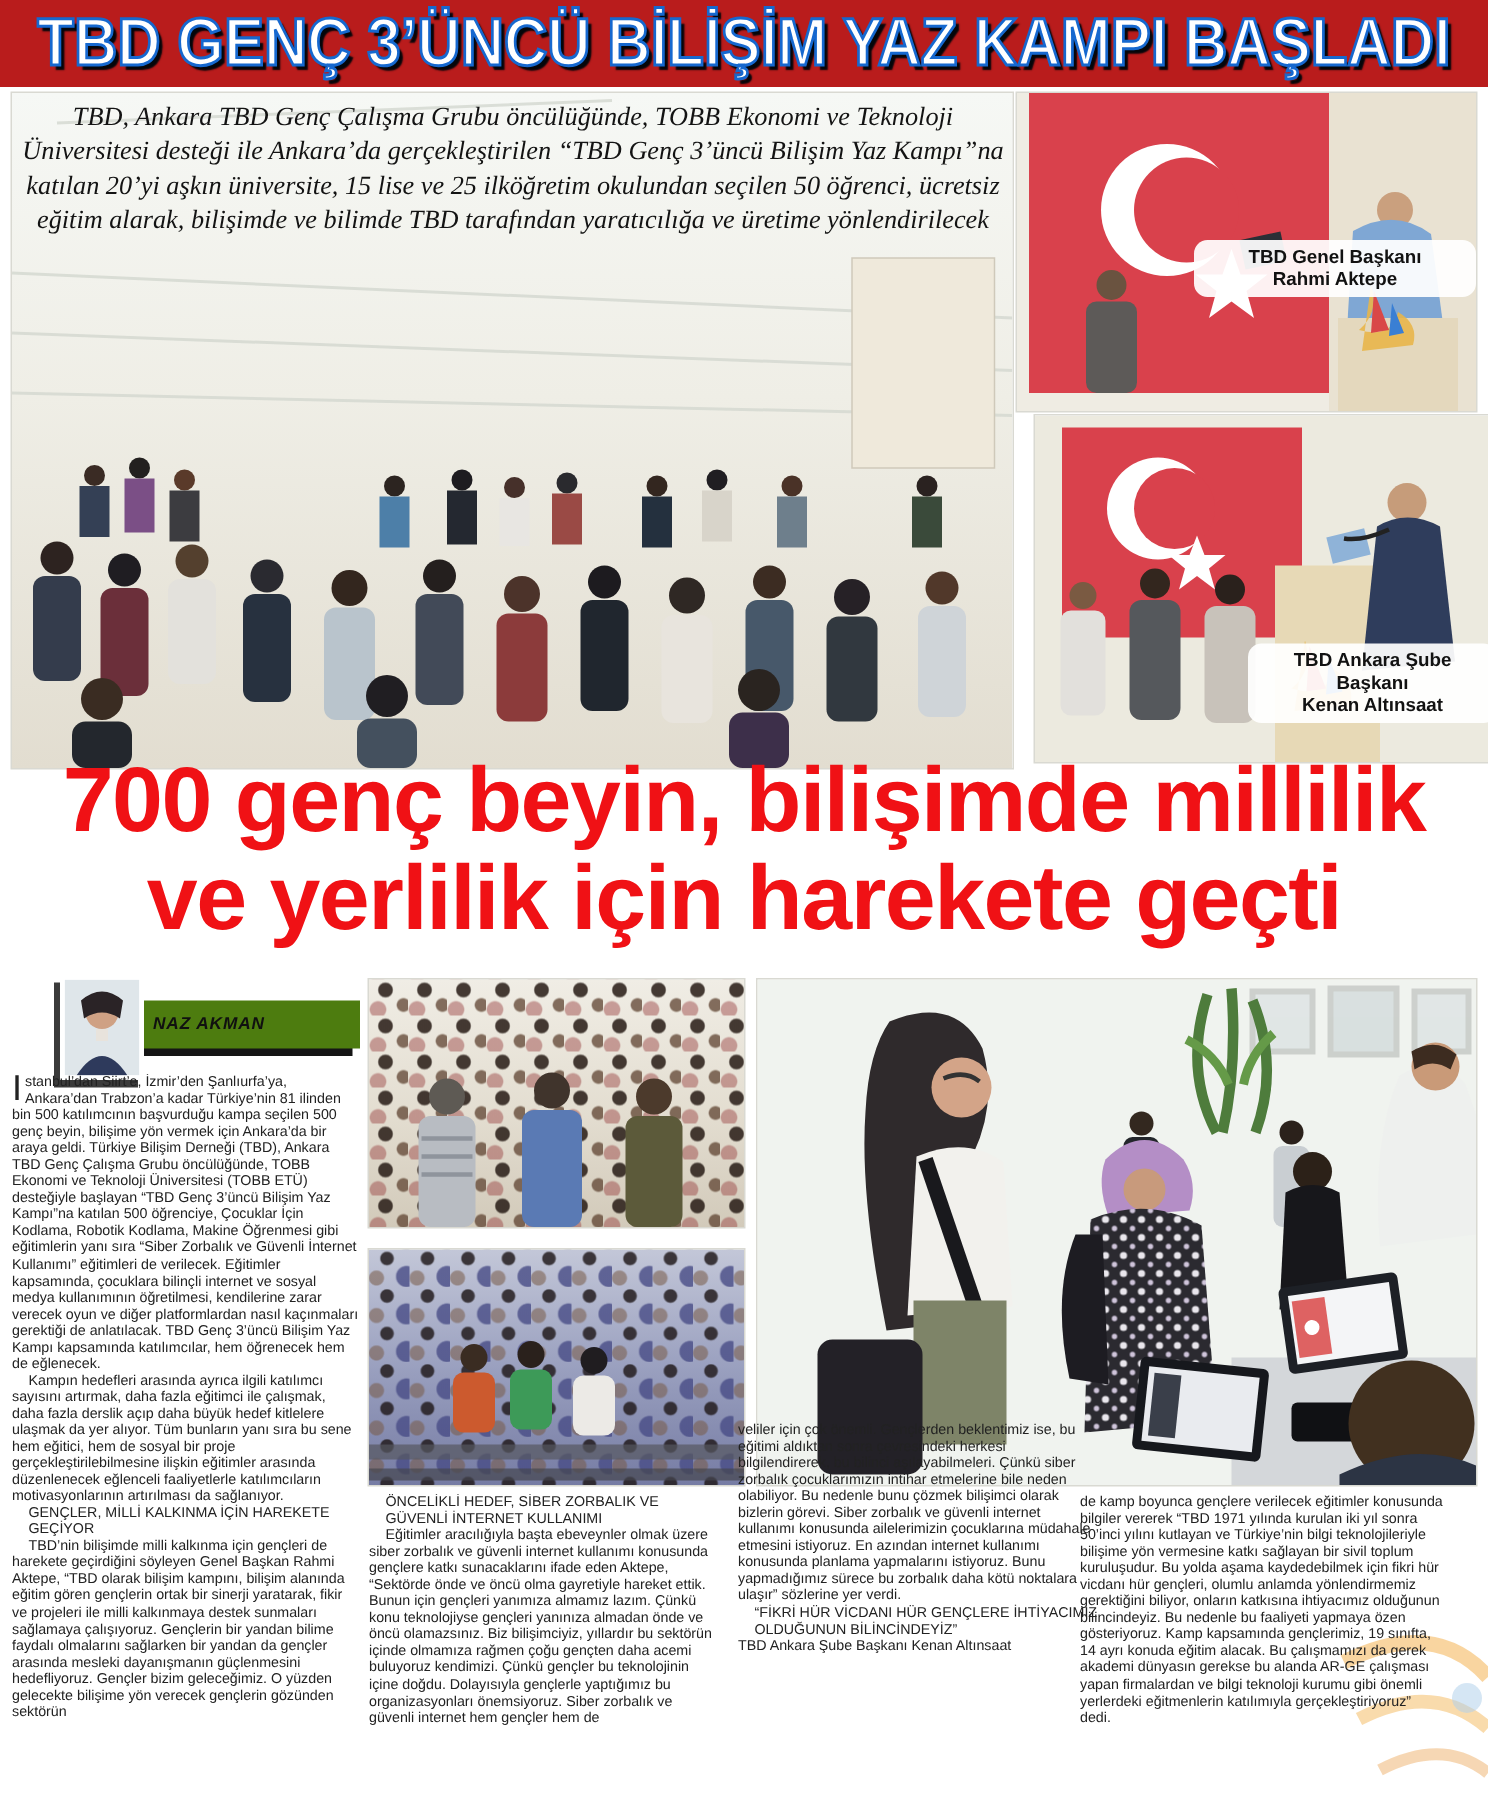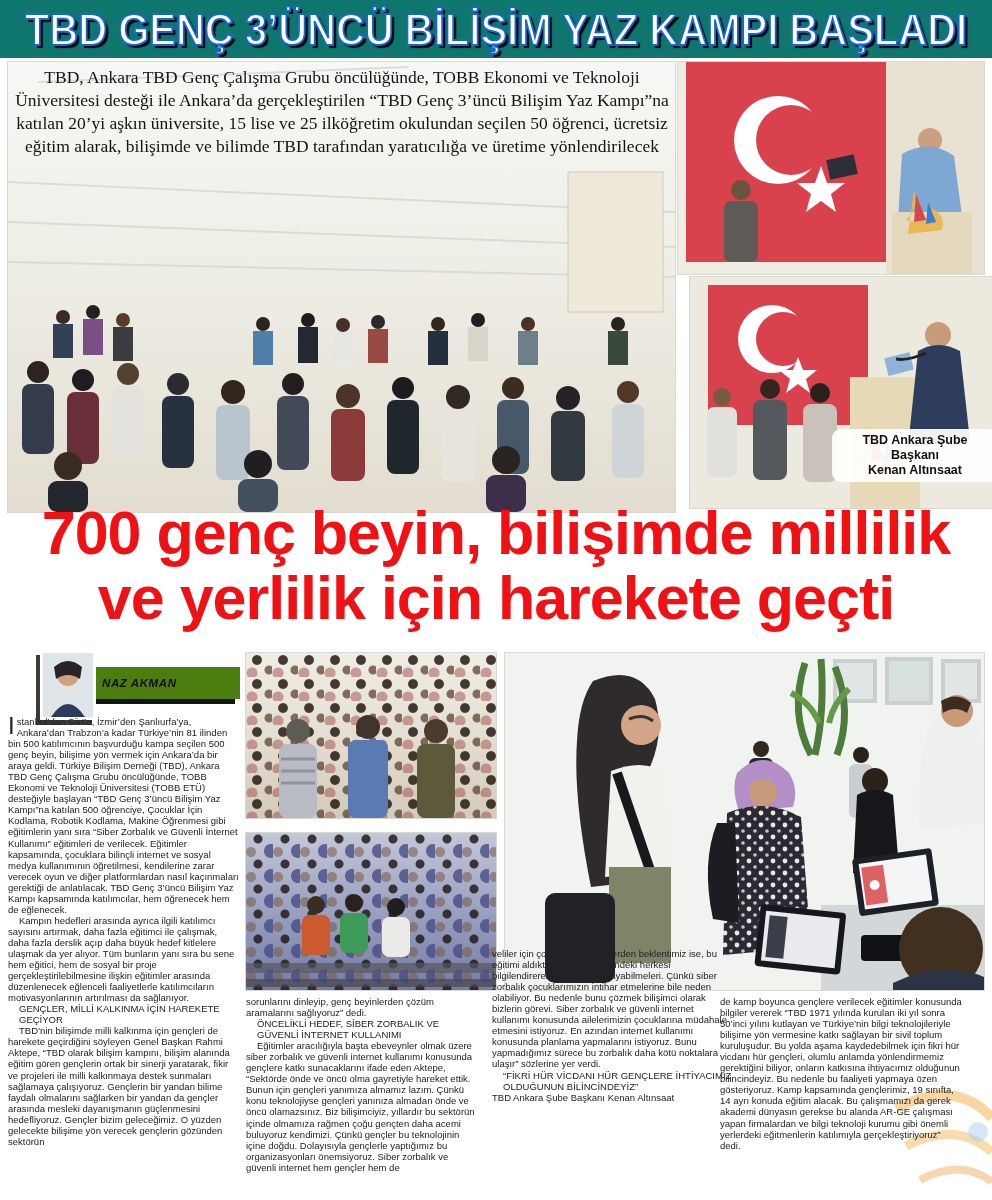--- a/index.html
+++ b/index.html
@@ -5,38 +5,38 @@
   html,body { margin:0; padding:0; background:#9a9a9a; }
   .page {
     position:relative; width:992px; height:1200px; margin:0 auto;
     background:#ffffff; overflow:hidden;
     font-family:"Liberation Sans", sans-serif; color:#1c1c1c;
   }
 
   
   .banner {
     position:absolute; left:0; top:0; width:992px; height:58px;
-    background:#0f766e; display:flex; align-items:center; justify-content:center;
+    background:#b91c1c; display:flex; align-items:center; justify-content:center;
   }
   .banner-title {
     font-size:40px; font-weight:bold; letter-spacing:0; color:#ffffff;
     -webkit-text-stroke:1.8px #1668cf;
     text-shadow:3px 3px 1px #05060a;
     transform:scaleY(1.12); white-space:nowrap;
   }
 
   
   .photo { position:absolute; overflow:hidden; outline:1px solid #d9d9d2; }
   .photo svg { display:block; width:100%; height:100%; }
 
   .main-photo { left:8px; top:62px; width:667px; height:450px; }
 
   .intro {
     position:absolute; left:14px; top:66px; width:656px; z-index:3;
-    font-family:"Liberation Serif", serif; 
+    font-family:"Liberation Serif", serif; font-style:italic;
     font-size:17.5px; line-height:23px; text-align:center; color:#131313;
   }
 
   .right-photo-1 { left:678px; top:62px;  width:306px; height:212px; }
   .right-photo-2 { left:678px; top:277px; width:306px; height:231px;margin-left:12px; }
 
   .caption-box {
     position:absolute; background:rgba(255,255,255,.93); border-radius:9px;
     padding:4px 8px; font-weight:bold; font-size:12.5px; line-height:15px;
     text-align:center; color:#121212; white-space:pre-line; z-index:2;
@@ -205,20 +205,22 @@
       <rect x="46" y="139" width="34" height="61" rx="7" fill="#5d5a58"></rect>
       <rect x="150" y="95" width="28" height="20" fill="#2b2f36" transform="rotate(-12 164 105)"></rect>
       <rect x="208" y="0" width="98" height="212" fill="#e9e2d2"></rect>
       <circle cx="252" cy="78" r="12" fill="#caa07e"></circle>
       <path d="M224 92 q28 -16 52 2 l8 60 -64 4 z" fill="#7fa7d4"></path>
       <rect x="214" y="150" width="80" height="62" fill="#e4d8bd"></rect>
       <path d="M236 128 q6 18 -8 30 q22 6 26 -12 q14 8 10 22 l-34 4 z" fill="#e8b64a" opacity=".9"></path>
       <path d="M238 132 l10 26 -12 2 z" fill="#d94848"></path>
       <path d="M250 140 l8 20 -10 2 z" fill="#3a7fd4"></path>
     </svg>
+    <div class="caption-box cap-1">TBD Genel Başkanı
+Rahmi Aktepe</div>
   </div>
 
   <div class="photo right-photo-2">
     <svg viewBox="0 0 306 231" preserveAspectRatio="none">
       <rect width="306" height="231" fill="#eceadf"></rect>
       <rect x="18" y="8" width="160" height="140" fill="#d9414c"></rect>
       <g>
         <circle cx="82" cy="62" r="34" fill="#ffffff"></circle>
         <circle cx="93" cy="62" r="27" fill="#d9414c"></circle>
         <path d="M108 80 l5 13 14 0 -11 9 4 14 -12 -9 -12 9 4 -14 -11 -9 14 0 z" fill="#ffffff"></path>
@@ -362,21 +364,20 @@
     </svg>
   </div>
 
   <div class="col col1">
       <p class=""><span class="dropcap">İ</span>stanbul’dan Siirt’e, İzmir’den Şanlıurfa’ya, Ankara’dan Trabzon’a kadar Türkiye’nin 81 ilinden bin 500 katılımcının başvurduğu kampa seçilen 500 genç beyin, bilişime yön vermek için Ankara’da bir araya geldi.  Türkiye Bilişim Derneği (TBD), Ankara TBD Genç Çalışma Grubu öncülüğünde, TOBB Ekonomi ve Teknoloji Üniversitesi (TOBB ETÜ) desteğiyle başlayan “TBD Genç 3’üncü Bilişim Yaz Kampı”na katılan 500 öğrenciye, Çocuklar İçin Kodlama, Robotik Kodlama, Makine Öğrenmesi gibi eğitimlerin yanı sıra “Siber Zorbalık ve Güvenli İnternet Kullanımı” eğitimleri de verilecek. Eğitimler kapsamında, çocuklara bilinçli internet ve sosyal medya kullanımının öğretilmesi, kendilerine zarar verecek oyun ve diğer platformlardan nasıl kaçınmaları gerektiği de anlatılacak. TBD Genç 3’üncü Bilişim Yaz Kampı kapsamında katılımcılar, hem öğrenecek hem de eğlenecek.</p>
       <p class="indent">Kampın hedefleri arasında ayrıca ilgili katılımcı sayısını artırmak, daha fazla eğitimci ile çalışmak, daha fazla derslik açıp daha büyük hedef kitlelere ulaşmak da yer alıyor. Tüm bunların yanı sıra bu sene hem eğitici, hem de sosyal bir proje gerçekleştirilebilmesine ilişkin eğitimler arasında düzenlenecek eğlenceli faaliyetlerle katılımcıların motivasyonlarının artırılması da sağlanıyor.</p>
       <h3 class="subhead">GENÇLER, MİLLİ KALKINMA İÇİN HAREKETE GEÇİYOR</h3>
       <p class="indent">TBD’nin bilişimde milli kalkınma için gençleri de harekete geçirdiğini söyleyen Genel Başkan Rahmi Aktepe, “TBD olarak bilişim kampını, bilişim alanında eğitim gören gençlerin ortak bir sinerji yaratarak, fikir ve projeleri ile milli kalkınmaya destek sunmaları sağlamaya çalışıyoruz. Gençlerin bir yandan bilime faydalı olmalarını sağlarken bir yandan da gençler arasında mesleki dayanışmanın güçlenmesini hedefliyoruz. Gençler bizim geleceğimiz. O yüzden gelecekte bilişime yön verecek gençlerin gözünden sektörün</p>
     </div>
   <div class="col col2">
-      <p class="">sorunlarını dinleyip, genç beyinlerden çözüm aramalarını sağlıyoruz” dedi.</p>
       <h3 class="subhead">ÖNCELİKLİ HEDEF, SİBER ZORBALIK VE GÜVENLİ İNTERNET KULLANIMI</h3>
       <p class="indent">Eğitimler aracılığıyla başta ebeveynler olmak üzere siber zorbalık ve güvenli internet kullanımı konusunda gençlere katkı sunacaklarını ifade eden Aktepe, “Sektörde önde ve öncü olma gayretiyle hareket ettik. Bunun için gençleri yanımıza almamız lazım. Çünkü konu teknolojiyse gençleri yanınıza almadan önde ve öncü olamazsınız. Biz bilişimciyiz, yıllardır bu sektörün içinde olmamıza rağmen çoğu gençten daha acemi buluyoruz kendimizi. Çünkü gençler bu teknolojinin içine doğdu. Dolayısıyla gençlerle yaptığımız bu organizasyonları önemsiyoruz. Siber zorbalık ve güvenli internet hem gençler hem de</p>
     </div>
   <div class="col col3">
       <p class="">veliler için çok önemli. Gençlerden beklentimiz ise, bu eğitimi aldıktan sonra çevresindeki herkesi bilgilendirerek, bu bilinci aşılayabilmeleri. Çünkü siber zorbalık çocuklarımızın intihar etmelerine bile neden olabiliyor. Bu nedenle bunu çözmek bilişimci olarak bizlerin görevi. Siber zorbalık ve güvenli internet kullanımı konusunda ailelerimizin çocuklarına müdahale etmesini istiyoruz. En azından internet kullanımı konusunda planlama yapmalarını istiyoruz. Bunu yapmadığımız sürece bu zorbalık daha kötü noktalara ulaşır” sözlerine yer verdi.</p>
       <h3 class="subhead">“FİKRİ HÜR VİCDANI HÜR GENÇLERE İHTİYACIMIZ OLDUĞUNUN BİLİNCİNDEYİZ”</h3>
       <p class="">TBD Ankara Şube Başkanı Kenan Altınsaat</p>
     </div>
   <div class="col col4">
       <p class="">de kamp boyunca gençlere verilecek eğitimler konusunda bilgiler vererek “TBD 1971 yılında kurulan iki yıl sonra 50’inci yılını kutlayan ve Türkiye’nin bilgi teknolojileriyle bilişime yön vermesine katkı sağlayan bir sivil toplum kuruluşudur. Bu yolda aşama kaydedebilmek için fikri hür vicdanı hür gençleri, olumlu anlamda yönlendirmemiz gerektiğini biliyor, onların katkısına ihtiyacımız olduğunun bilincindeyiz. Bu nedenle bu faaliyeti yapmaya özen gösteriyoruz. Kamp kapsamında gençlerimiz, 19 sınıfta, 14 ayrı konuda eğitim alacak. Bu çalışmamızı da gerek akademi dünyasın gerekse bu alanda AR-GE çalışması yapan firmalardan ve bilgi teknoloji kurumu gibi önemli yerlerdeki eğitmenlerin katılımıyla gerçekleştiriyoruz” dedi.</p>

